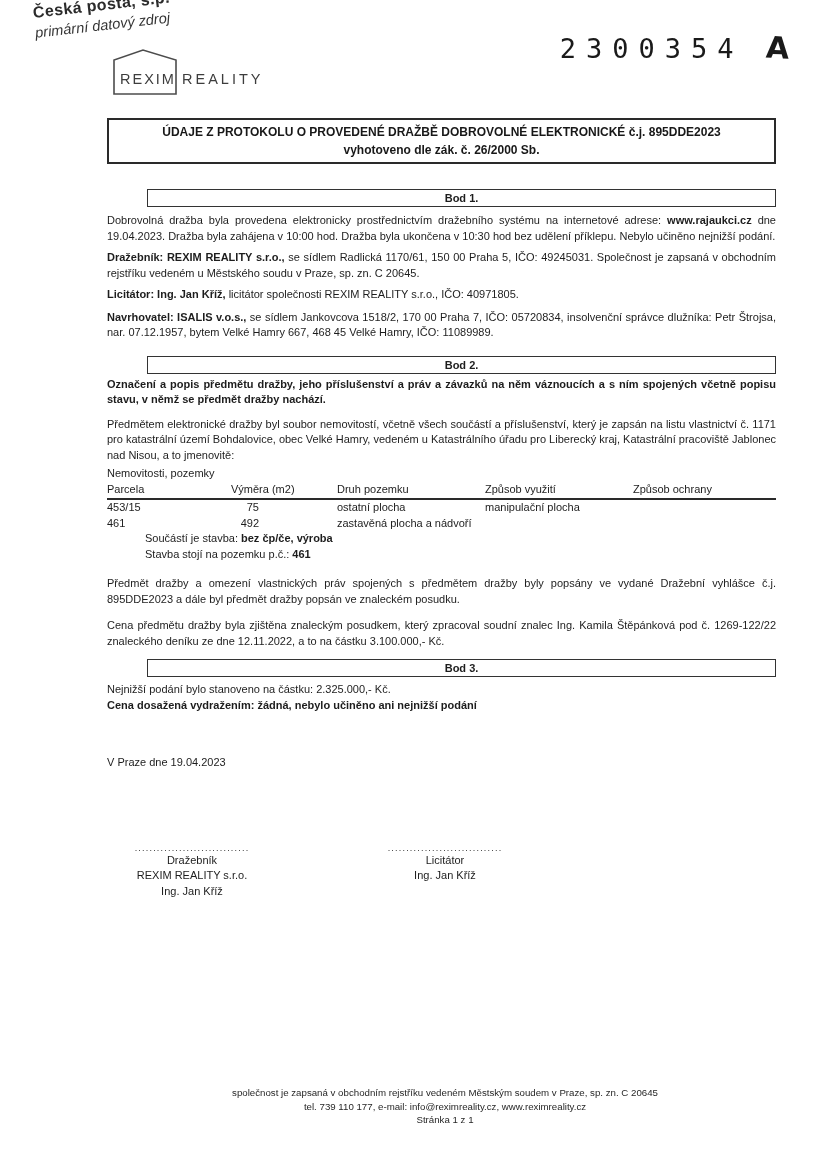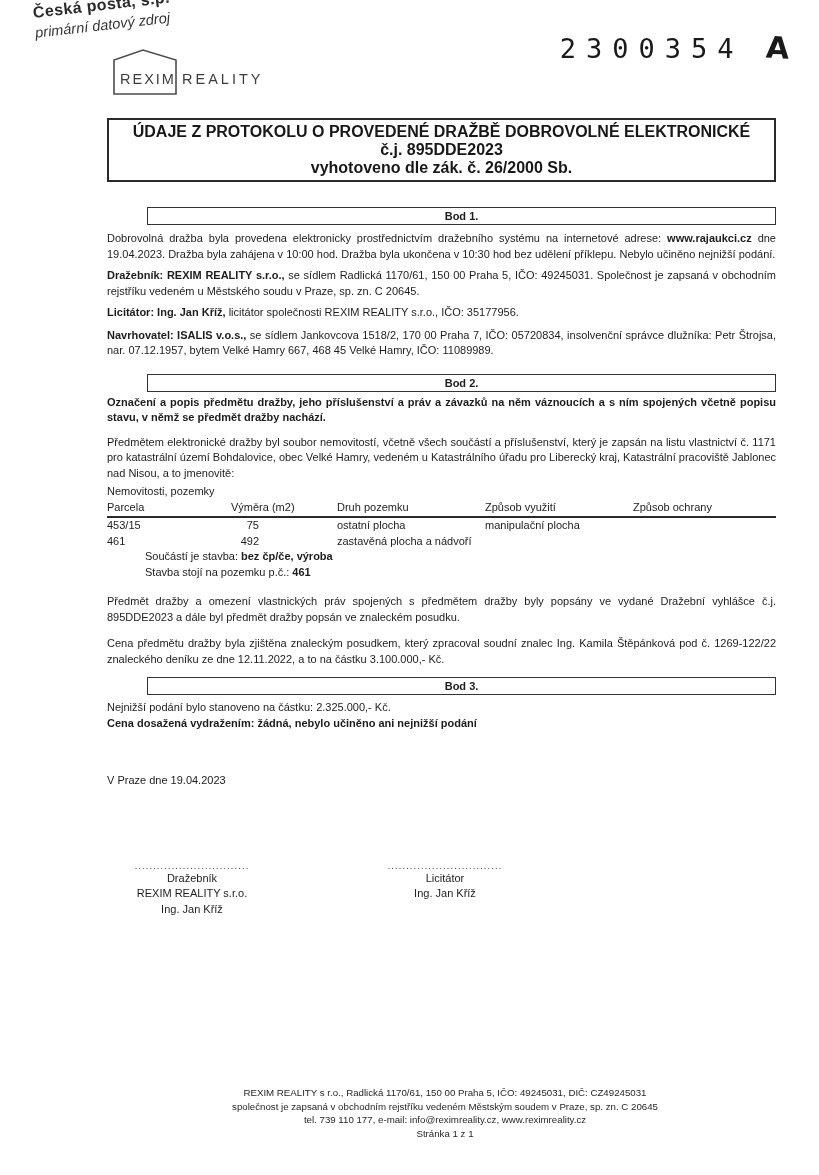--- a/index.html
+++ b/index.html
@@ -25,21 +25,21 @@
   .doc-number .suffix {
     font-family:"DejaVu Sans", sans-serif; font-weight:900; font-size:30px;
     letter-spacing:0; margin-left:-4px; display:inline-block; transform:rotate(3deg);
   }
 
   
   .content { position:absolute; left:107px; top:118px; width:669px; font-size:11px; line-height:15.5px; }
 
   .title-box {
     border:2px solid #2a2a2a; text-align:center; font-weight:bold;
-    font-size:16px; line-height:18px; padding:3px 14px; color:#181818;
+    font-size:12px; line-height:18px; padding:3px 14px; color:#181818;
   }
   .bod-box {
     border:1.2px solid #333; text-align:center; font-weight:bold;
     font-size:11px; line-height:14px; padding:1px 0;margin-left:40px;
   }
   .bod1 { margin-top:25px; }
   .bod2 { margin-top:15px; }
   .bod3 { margin-top:10px; }
 
   p { margin:0; text-align:justify; }
@@ -109,21 +109,21 @@
       <div>ÚDAJE Z PROTOKOLU O PROVEDENÉ DRAŽBĚ DOBROVOLNÉ ELEKTRONICKÉ č.j. 895DDE2023</div>
       <div>vyhotoveno dle zák. č. 26/2000 Sb.</div>
     </div>
 
     <div class="bod-box bod1">Bod 1.</div>
 
     <p class="p1"><span>Dobrovolná dražba byla provedena elektronicky prostřednictvím dražebního systému na internetové adrese: </span><b>www.rajaukci.cz</b><span>  dne 19.04.2023. Dražba byla zahájena v 10:00 hod. Dražba byla ukončena v 10:30 hod bez udělení příklepu. Nebylo učiněno nejnižší podání.</span></p>
 
     <p class="p-drazebnik"><b>Dražebník: REXIM REALITY s.r.o.,</b><span> se sídlem Radlická 1170/61, 150 00 Praha 5, IČO: 49245031. Společnost je zapsaná v obchodním rejstříku vedeném u Městského soudu v Praze, sp. zn. C 20645.</span></p>
 
-    <p class="p-licitator"><b>Licitátor: Ing. Jan Kříž,</b><span> licitátor společnosti REXIM REALITY s.r.o., IČO: 35177956.</span></p>
+    <p class="p-licitator"><b>Licitátor: Ing. Jan Kříž,</b><span> licitátor společnosti REXIM REALITY s.r.o., IČO: 40971805.</span></p>
 
     <p class="p-navrhovatel"><b>Navrhovatel: ISALIS v.o.s.,</b><span> se sídlem Jankovcova 1518/2, 170 00 Praha 7, IČO: 05720834, insolvenční správce dlužníka: Petr Štrojsa, nar. 07.12.1957, bytem Velké Hamry 667, 468 45 Velké Hamry, IČO: 11089989.</span></p>
 
     <div class="bod-box bod2">Bod 2.</div>
 
     <p class="lead">Označení a popis předmětu dražby, jeho příslušenství a práv a závazků na něm váznoucích a s ním spojených včetně popisu stavu, v němž se předmět dražby nachází.</p>
 
     <p class="p2">Předmětem elektronické dražby byl soubor nemovitostí, včetně všech součástí a příslušenství, který je zapsán na listu vlastnictví č. 1171 pro katastrální území Bohdalovice, obec Velké Hamry, vedeném u Katastrálního úřadu pro Liberecký kraj, Katastrální pracoviště Jablonec nad Nisou, a to jmenovitě:</p>
 
     <p class="tbl-label">Nemovitosti, pozemky</p>
@@ -177,19 +177,18 @@
       <div class="sig-block sig-right">
         <div class="sig-dots">...............................</div>
         <div>Licitátor</div>
         <div>Ing. Jan Kříž</div>
       </div>
     </div>
 
   </div>
 
   <div class="footer">
-    <div>REXIM REALITY  s r.o., Radlická 1170/61, 150 00  Praha 5, IČO: 49245031, DIČ: CZ49245031</div>
     <div>společnost  je zapsaná  v obchodním rejstříku  vedeném Městským soudem v Praze, sp. zn. C 20645</div>
     <div>tel. 739 110 177, e-mail: info@reximreality.cz, www.reximreality.cz</div>
     <div>Stránka 1 z 1</div>
   </div>
 
 </div>
 
 </body></html>

